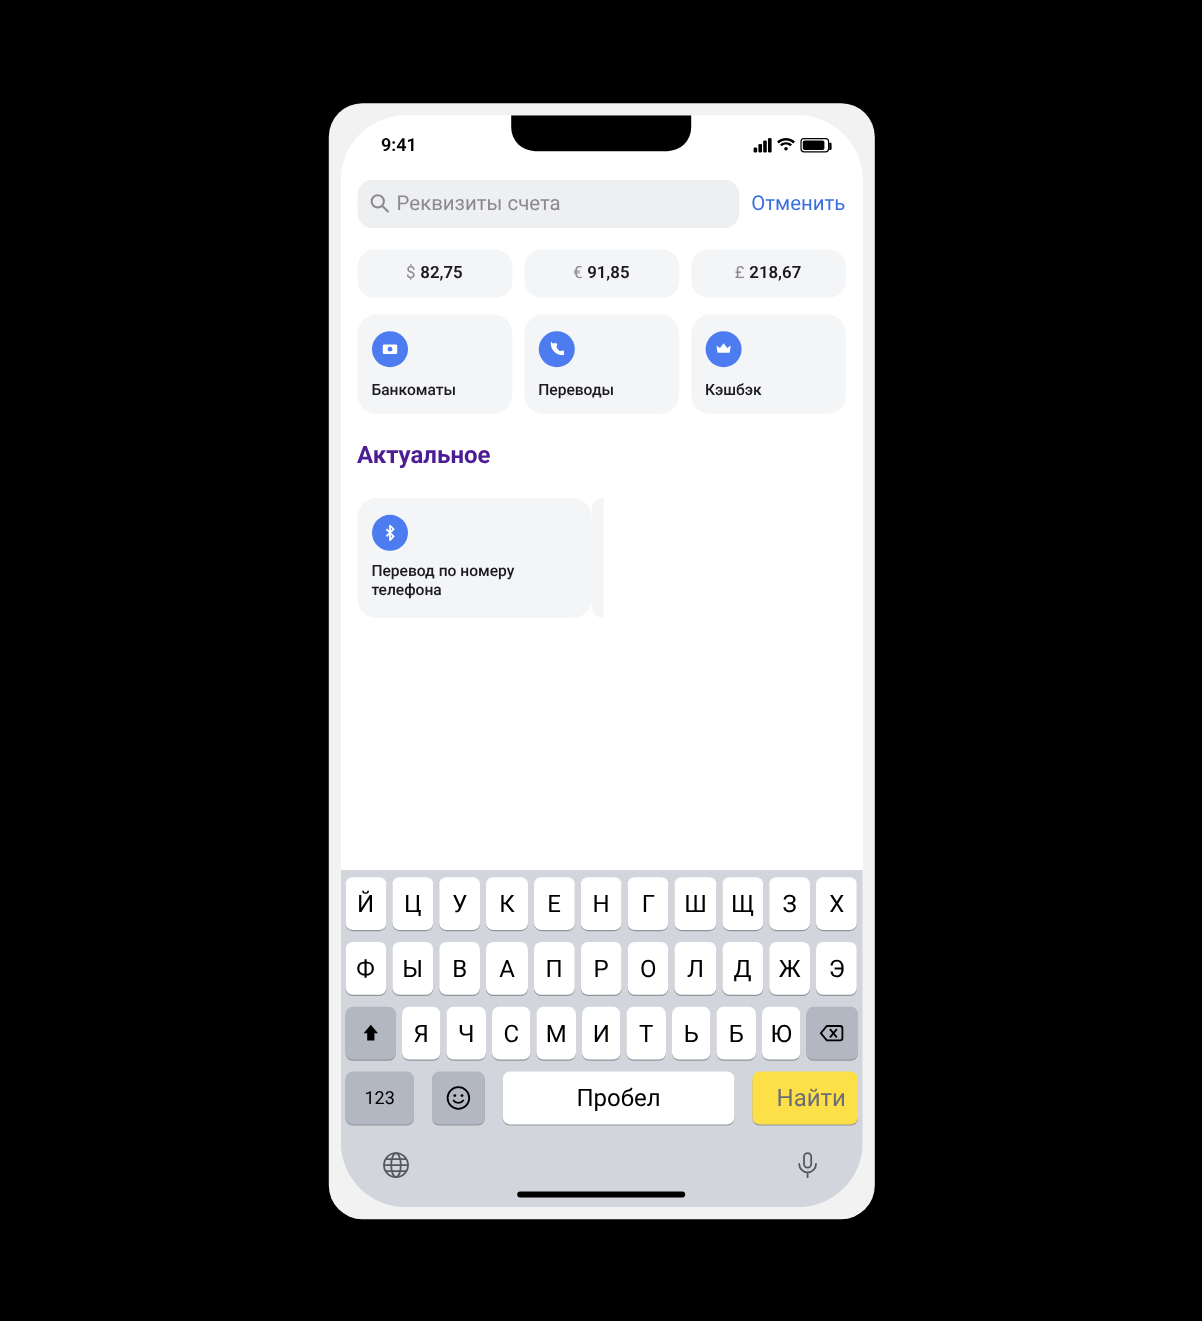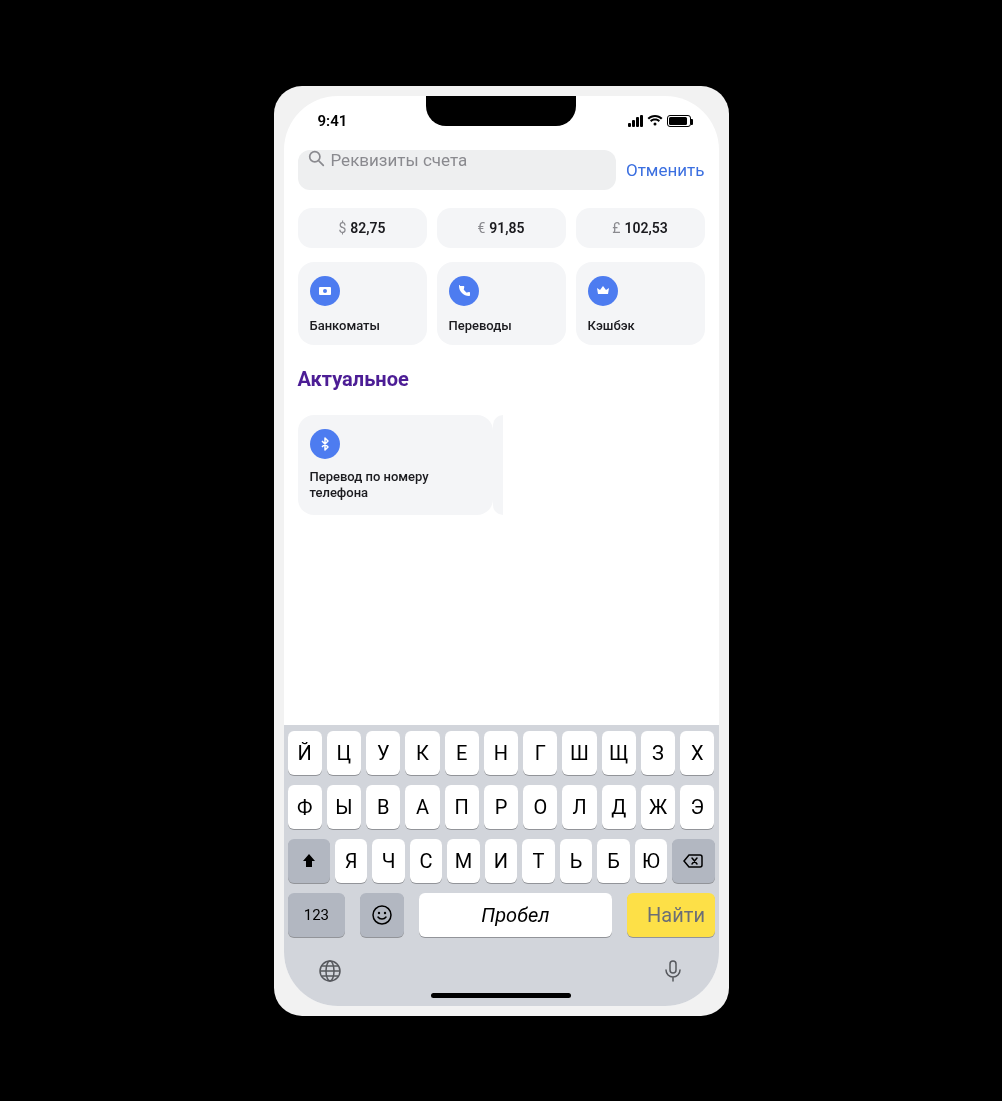--- a/index.html
+++ b/index.html
@@ -63,21 +63,21 @@
     width: 24px; height: 12px; border: 1px solid #000; border-radius: 3px; position: relative;
   }
   .battery::after { content:""; position:absolute; right:-3px; top:3px; width:2px; height:6px; background:#000; border-radius:0 1px 1px 0;}
   .battery::before { content:""; position:absolute; left:1px; top:1px; bottom:1px; width:18px; background:#000; border-radius:1.5px;}
 
   .content { flex: 1; overflow: hidden; padding: 0 14px; }
 
   .search-row { display: flex; align-items: center; gap: 10px; margin-top: 4px;}
   .search-box {
     flex: 1; background: #eeeff0; border-radius: 12px; height: 40px;
-    display: flex; padding: 0 10px; gap: 6px;
+    display: flex; align-items: center; padding: 0 10px; gap: 6px;
     color: #8a8a8f; font-size: 17px;
   }
   .cancel-link { color:#3b6fe0; font-size: 17px; }
 
   .rates {
     display: flex; gap: 10px; margin-top: 18px;
   }
   .rate {
     flex:1; background:#f4f5f7; border-radius: 14px; padding: 12px 8px;
     display:flex; align-items:center; justify-content:center; gap:4px;
@@ -106,21 +106,21 @@
     background:#fff; border-radius:6px; box-shadow:0 1px 0 rgba(0,0,0,0.3);
     display:flex; align-items:center; justify-content:center;
     font-size:20px; height:44px; flex:1; min-width:0;
   }
   .krow.narrow .key { font-size:20px; }
   .util { background:#b2b7c1; }
   .shift-key, .bksp-key { flex: 1.3; }
   .bottom-row { display:flex; gap:15px; }
   .k123 { flex:1.2; background:#b2b7c1; font-size:15px;}
   .emoji { width:44px; flex:none; background:#b2b7c1;}
-  .space { flex:4;font-style:italic;}
+  .space { flex:4;}
   .enter { flex:1.6; background:#fde047; color:#6b6e76; font-size:20px;padding-left:11px;}
   .kbfooter { display:flex; justify-content:space-between; padding:10px 28px 4px;}
   .kb-round { width:28px; height:28px; display:flex; align-items:center; justify-content:center; color:#56585d;}
   .home-ind { width:140px; height:5px; background:#000; border-radius:3px; margin: 4px auto 0;}
 
   svg { display:block; }
 </style>
 </head>
 <body>
 
@@ -163,21 +163,21 @@
         <div class="rate">
           <span class="sym">$</span>
           <span class="val">82,75</span>
         </div>
         <div class="rate">
           <span class="sym">€</span>
           <span class="val">91,85</span>
         </div>
         <div class="rate">
           <span class="sym">£</span>
-          <span class="val">102,53</span>
+          <span class="val">218,67</span>
         </div>
       </div>
 
       <div class="tiles">
         <div class="tile">
           <div class="circ">
             <svg width="16" height="16" viewBox="0 0 16 16">
                 <rect x="2" y="4" width="12" height="8" rx="1" fill="#fff"></rect>
                 <circle cx="8" cy="8" r="2" fill="#4d7cf0"></circle>
               </svg>

